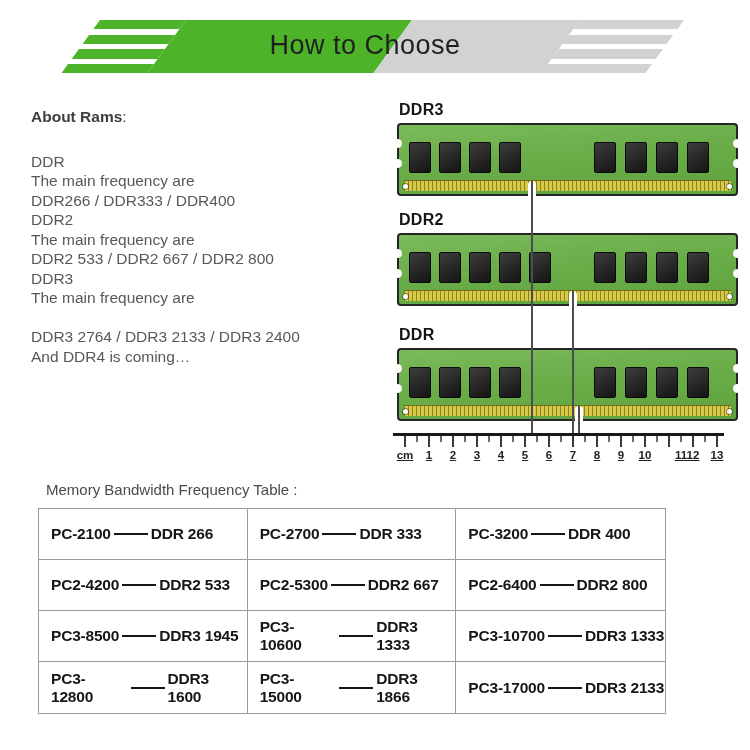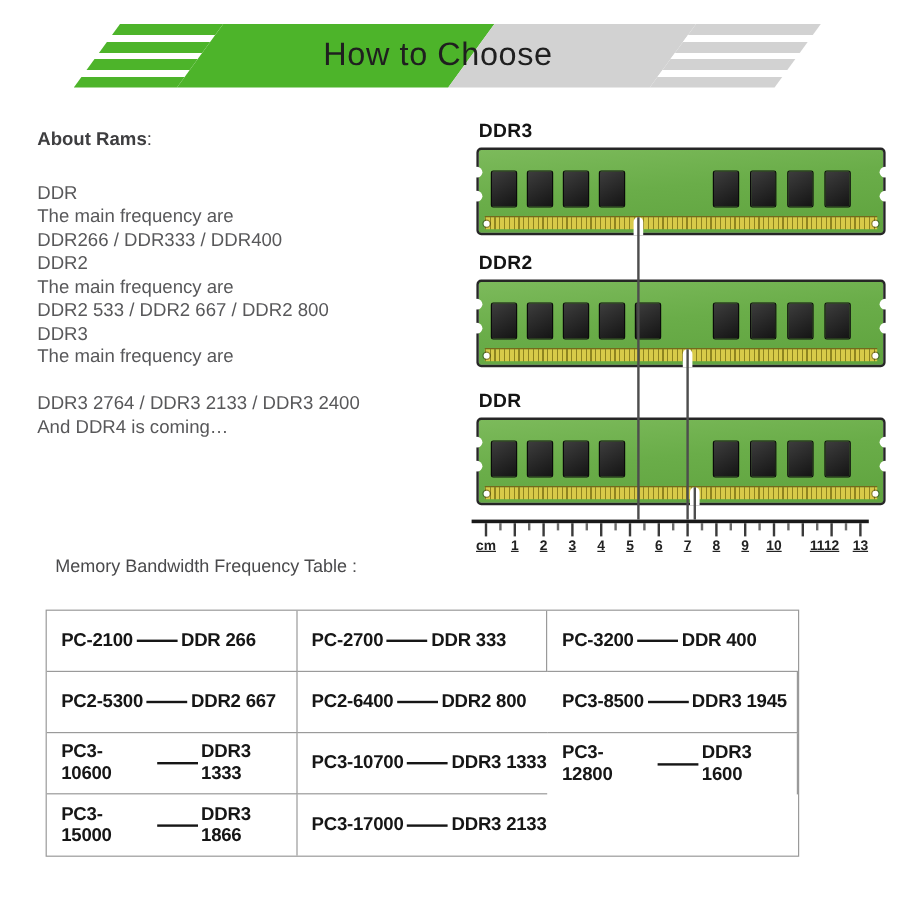--- a/index.html
+++ b/index.html
@@ -44,21 +44,21 @@
   
   #ruler { position:absolute; left:393px; top:433px; width:331px; height:34px; z-index:1; }
   #ruler-line { position:absolute; top:0; left:0; right:0; height:3px; background:#191919; }
   .tick { position:absolute; top:3px; width:1.4px; background:#3a3a3a; }
   .tick.major { height:11px; }
   .tick.minor { height:6px; opacity:0.75; }
   .ruler-num { position:absolute; top:16px; width:24px; text-align:center;
     font-size:11.5px; font-weight:bold; color:#222;text-decoration:underline; }
 
   
-  #table-title { position:absolute; left:46px; top:464px; font-size:15px; color:#4a4a4c; z-index:1; }
+  #table-title { position:absolute; left:46px; top:481px; font-size:15px; color:#4a4a4c; z-index:1; }
   #freq-table { position:absolute; left:38px; top:508px; width:628px; box-sizing:border-box;
     border:1px solid #9a9a9a; display:grid; grid-template-columns:repeat(3,1fr);
     grid-auto-rows:51px; background:#fff; z-index:1; }
   .cell { border-right:1px solid #9a9a9a; border-bottom:1px solid #9a9a9a;
     display:flex; align-items:center; padding-left:12px; box-sizing:border-box;
     font-size:15.5px; font-weight:bold; color:#161616; letter-spacing:-0.2px; }
   .cell.last-col { border-right:none; }
   .cell.last-row { border-bottom:none; }
   .dash { width:34px; height:2px; background:#161616; margin:0 3px; flex:none; }
 </style>
@@ -203,20 +203,25 @@
         <span>PC-2700</span>
         <div class="dash"></div>
         <span>DDR 333</span>
       </div>
       <div class="cell last-col">
         <span>PC-3200</span>
         <div class="dash"></div>
         <span>DDR 400</span>
       </div>
       <div class="cell">
+        <span>PC2-4200</span>
+        <div class="dash"></div>
+        <span>DDR2 533</span>
+      </div>
+      <div class="cell">
         <span>PC2-5300</span>
         <div class="dash"></div>
         <span>DDR2 667</span>
       </div>
       <div class="cell last-col">
         <span>PC2-6400</span>
         <div class="dash"></div>
         <span>DDR2 800</span>
       </div>
       <div class="cell">

